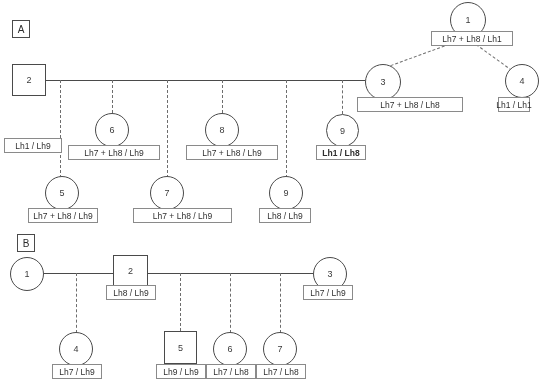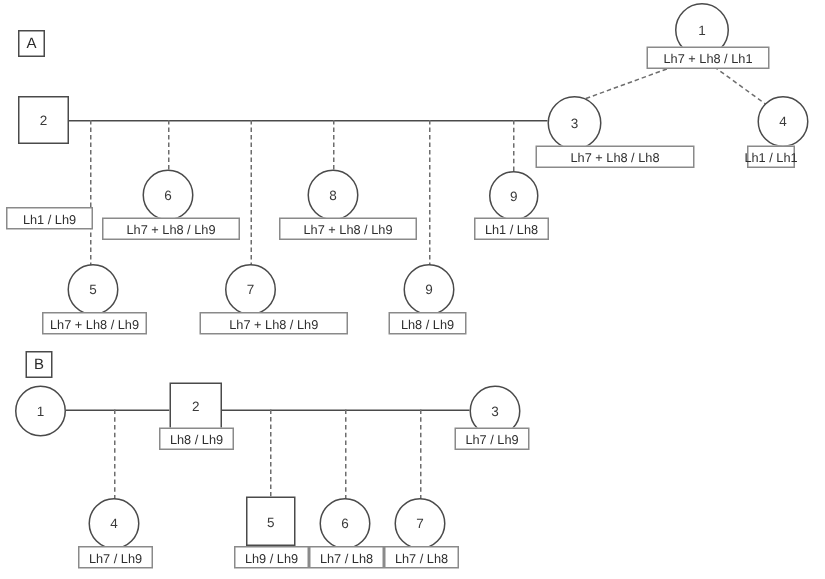--- a/index.html
+++ b/index.html
@@ -114,21 +114,21 @@
   <div class="vdash" style="left:286px; top:80px; height:98px;"></div>
   <div class="vdash" style="left:342px; top:80px; height:34px;"></div>
 
   <div class="sym female" style="left:95px; top:113px; width:34px; height:34px;">6</div>
   <div class="gtype" style="left:68px; top:145px; width:92px;">Lh7 + Lh8 / Lh9</div>
 
   <div class="sym female" style="left:205px; top:113px; width:34px; height:34px;">8</div>
   <div class="gtype" style="left:186px; top:145px; width:92px;">Lh7 + Lh8 / Lh9</div>
 
   <div class="sym female" style="left:326px; top:114px; width:33px; height:33px;">9</div>
-  <div class="gtype" style="left:316px; top:145px; width:50px;">Lh1 / Lh8</div>
+  <div class="gtype" style="left:316px; top:145px; width:50px;font-weight:bold;">Lh1 / Lh8</div>
 
   <div class="sym female" style="left:45px; top:176px; width:34px; height:34px;">5</div>
   <div class="gtype" style="left:28px; top:208px; width:70px;">Lh7 + Lh8 / Lh9</div>
 
   <div class="sym female" style="left:150px; top:176px; width:34px; height:34px;">7</div>
   <div class="gtype" style="left:133px; top:208px; width:99px;">Lh7 + Lh8 / Lh9</div>
 
   <div class="sym female" style="left:269px; top:176px; width:34px; height:34px;">9</div>
   <div class="gtype" style="left:259px; top:208px; width:52px;">Lh8 / Lh9</div>
 

